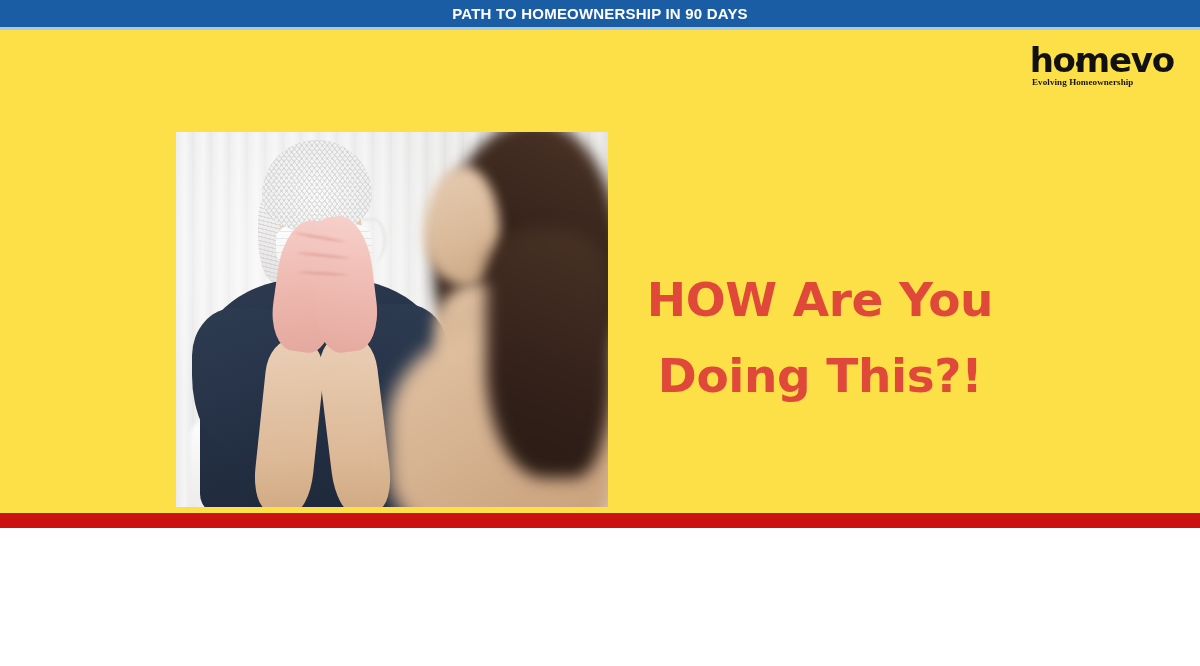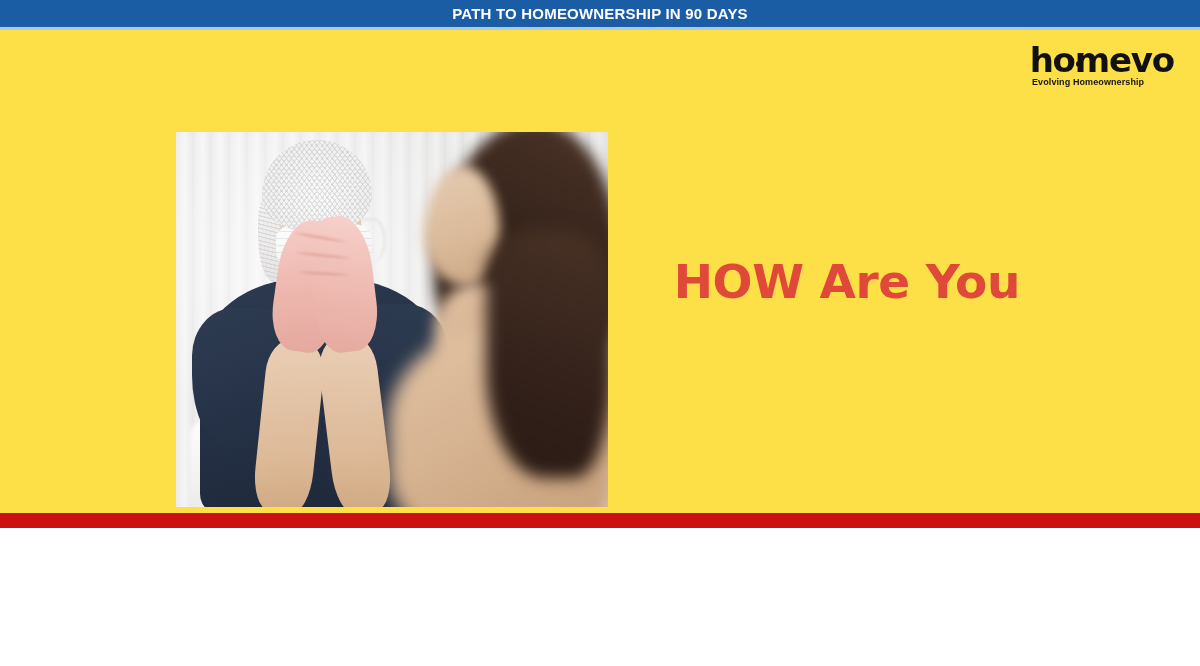--- a/index.html
+++ b/index.html
@@ -75,21 +75,21 @@
     left: 44px;
     top: 17px;
     width: 6px;
     height: 6px;
     background: #111111;
     border-radius: 50%;
   }
   .logo-tagline {
     display: block;
     margin-top: 0px;
-    font-family: Liberation Sans, sans-serif;
+    font-family: Liberation Serif, serif;
     font-size: 9px;
     font-weight: bold;
     color: #151515;
     letter-spacing: 0.1px;
     line-height: 1.1;
     white-space: nowrap;
   }
 
   
   .photo-frame {
@@ -368,23 +368,23 @@
     position: absolute;
     inset: 0;
     backdrop-filter: blur(0px);
     pointer-events: none;
   }
 
   
   .headline {
     position: absolute;
     left: 620px;
-    top: 244px;
+    top: 262px;
     width: 400px;
-    text-align: right;
+    text-align: center;
   }
   .headline-line {
     display: block;
     color: #e0493a;
     font-family: "DejaVu Sans", sans-serif;
     font-size: 47px;
     font-weight: bold;
     line-height: 1.62;
     letter-spacing: -0.4px;
     white-space: nowrap;
@@ -448,17 +448,18 @@
     <div class="fg-client-face"></div>
     <div class="fg-client-neck"></div>
     <div class="fg-client-shoulder"></div>
     <div class="fg-client-hair-fall"></div>
 
     <div class="photo-soft"></div>
   </div>
 
   <div class="headline">
     <span class="headline-line">HOW Are You</span>
+    <span class="headline-line">Doing This?!</span>
   </div>
 
   <div class="bottom-bar"></div>
 
 </div>
 
 </body></html>

